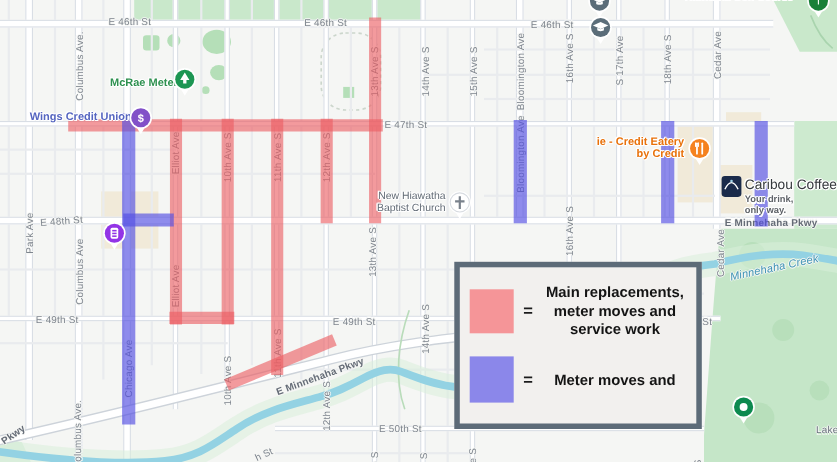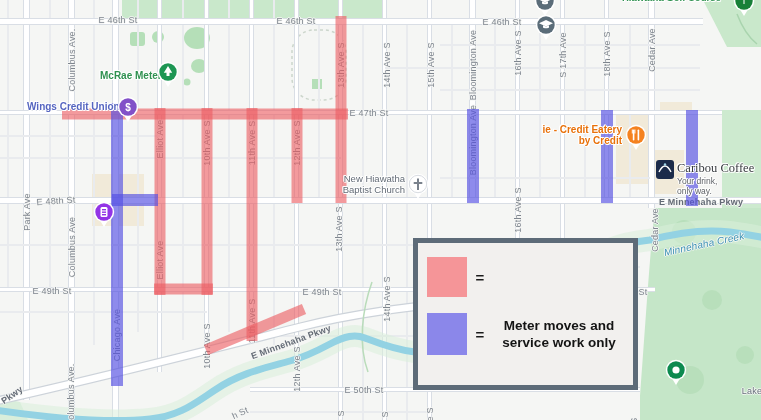--- a/index.html
+++ b/index.html
@@ -216,29 +216,29 @@
       </div>
       <div class="pin" style="left: 625px; top: 124px;"><svg width="22" height="28" viewBox="0 0 22 28">
           <circle cx="11" cy="11" r="10.2" fill="#fff"></circle>
           <path d="M5.8 17.5L11 26l5.2-8.5z" fill="#fff"></path>
           <circle cx="11" cy="11" r="8.7" fill="#f5821f"></circle>
           <rect x="7.8" y="5.5" width="1.6" height="11" rx=".8" fill="#fff"></rect>
           <rect x="12.6" y="5.5" width="1.6" height="11" rx=".8" fill="#fff"></rect>
           <rect x="6.8" y="5.5" width="1" height="4" fill="#fff"></rect>
           <rect x="9.4" y="5.5" width="1" height="4" fill="#fff"></rect>
         </svg></div>
-      <div class="poi" style="left: 677px; top: 161px; font-size: 12.5px; color: rgb(53, 57, 61); font-weight: normal; font-family: Liberation Serif, serif;">
+      <div class="poi" style="left: 677px; top: 161px; font-size: 12.5px; color: rgb(53, 57, 61); font-weight: normal;">
         <div>Caribou Coffee</div>
       </div>
       <div class="pin" style="left: 654px; top: 156px;"><svg width="22" height="28" viewBox="0 0 22 28">
           <rect x="2" y="4" width="18" height="19" rx="3" fill="#1b2b4a"></rect>
           <path d="M5 16c2-4 4-6 6-6s4 2 6 6" stroke="#fff" fill="none" stroke-width="1.3"></path>
           <circle cx="11" cy="8.5" r="1.2" fill="#9fd4e8"></circle>
         </svg></div>
-      <div class="poi" style="left: 677px; top: 176px; font-size: 8.5px; color: rgb(95, 99, 104); font-weight: normal;">
+      <div class="poi" style="left: 677px; top: 176px; font-size: 8.5px; color: rgb(95, 99, 104); font-weight: bold;">
         <div>Your drink,</div>
         <div>only way.</div>
       </div>
       <div class="poi" style="left: 622px; top: -8px; font-size: 9.5px; color: rgb(47, 145, 80);">
         <div>Hiawatha Golf Course</div>
       </div>
       <div class="pin" style="left: 534px; top: -10px;"><svg width="22" height="28" viewBox="0 0 22 28">
           <circle cx="11" cy="11" r="10.2" fill="#fff"></circle>
           <path d="M5.8 17.5L11 26l5.2-8.5z" fill="#fff"></path>
           <circle cx="11" cy="11" r="8.7" fill="#5b6d79"></circle>
@@ -272,23 +272,27 @@
           <path d="M5.8 17.5L11 26l5.2-8.5z" fill="#fff"></path>
           <circle cx="11" cy="11" r="8.7" fill="#0d8a4f"></circle>
           <circle cx="11" cy="11" r="3.6" fill="#fff"></circle>
         </svg></div>
     </div>
 
   <div id="legend">
     <div class="lrow">
       <span class="sw" style="background: rgb(245, 149, 152);"></span>
       <span class="eq">=</span>
+      <div class="ltx">
+        <div>Main replacements,</div>
+        <div>meter moves and</div>
+        <div>service work</div>
+      </div>
     </div>
     <div class="lrow">
       <span class="sw" style="height: 42px; background: rgb(139, 135, 234);"></span>
       <span class="eq">=</span>
       <div class="ltx">
         <div>Meter moves and</div>
-        <div>service work only</div>
       </div>
     </div>
   </div>
 </div>
 
 </body></html>

